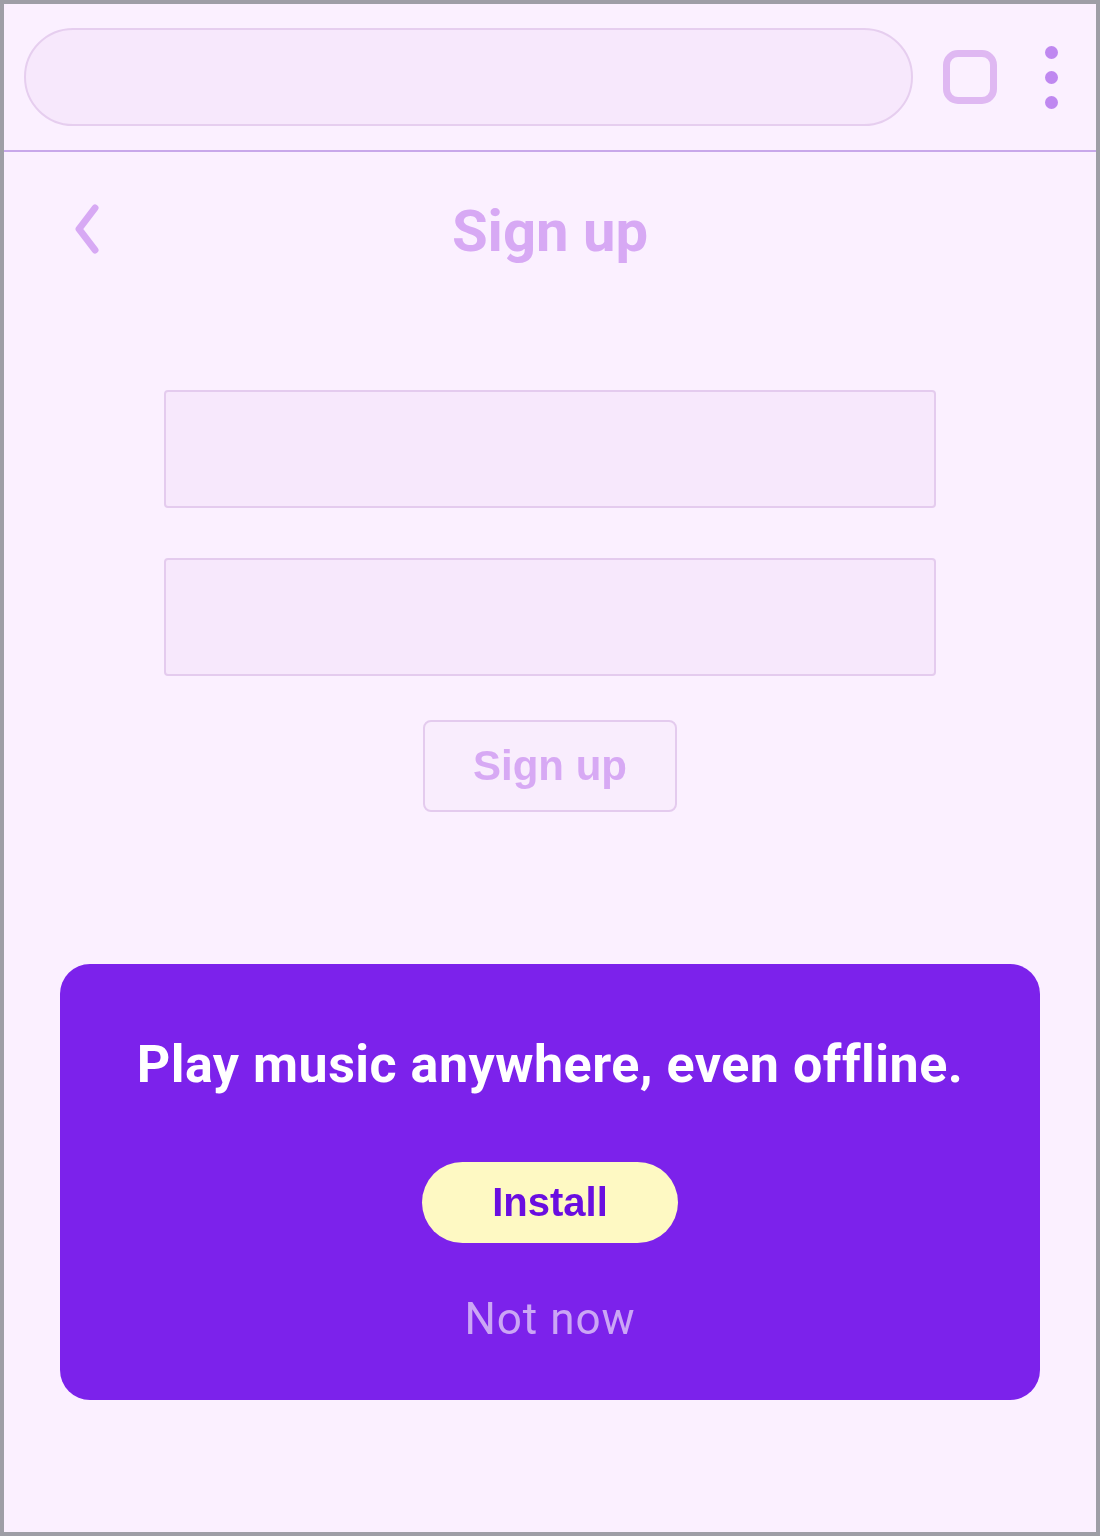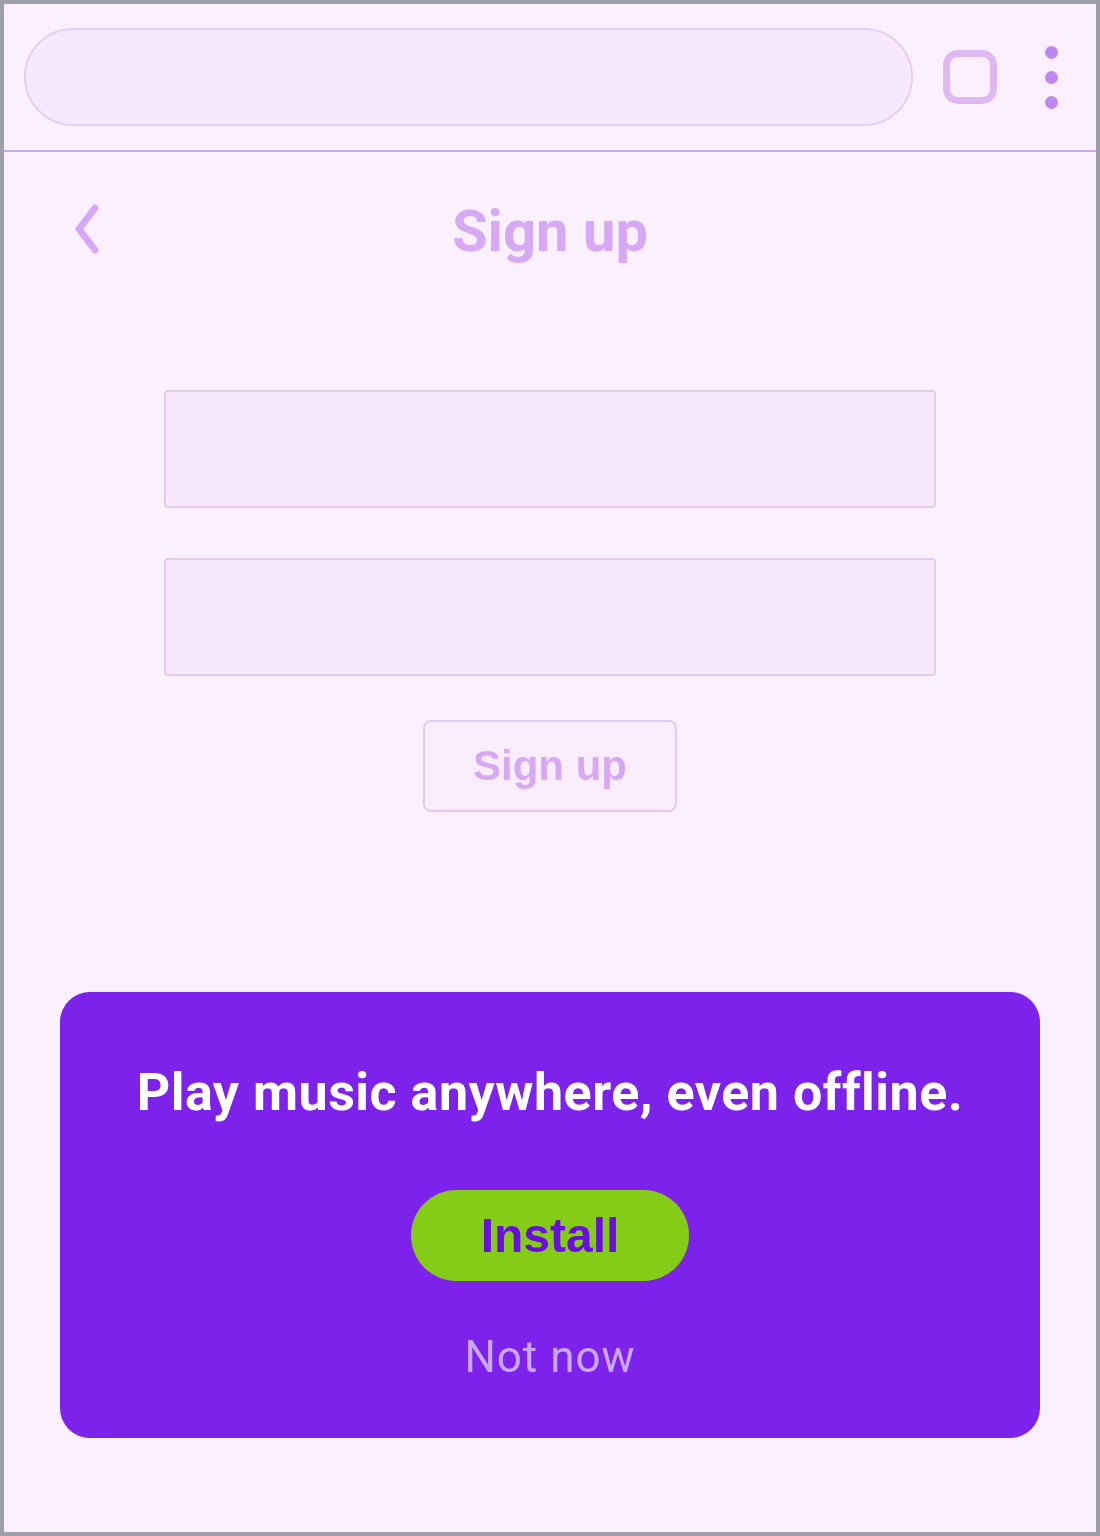--- a/index.html
+++ b/index.html
@@ -102,38 +102,38 @@
     border: 2px solid #e4cbee;
     border-radius: 8px;
     cursor: pointer;
   }
   
   
   .install-banner {
     position: absolute;
     left: 56px;
     right: 56px;
-    top: 988px;
+    top: 960px;
     background: #7c22eb;
     border-radius: 30px;
     padding: 65px 60px 55px 60px;
     text-align: center;
   }
   .banner-message {
     color: #ffffff;
     font-size: 52px;
     font-weight: 700;
     line-height: 1.4;
     letter-spacing: 0.5px;
   }
   .install-button {
     margin-top: 60px;
-    background: #84cc16;
+    background: #fef9c3;
     color: #6a0ee0;
-    font-size: 48px;
+    font-size: 40px;
     font-weight: 700;
     border: none;
     border-radius: 50px;
     padding: 18px 70px;
     cursor: pointer;
     text-align: right;
   }
   .not-now-link {
     margin-top: 50px;
     color: #cba6f5;

